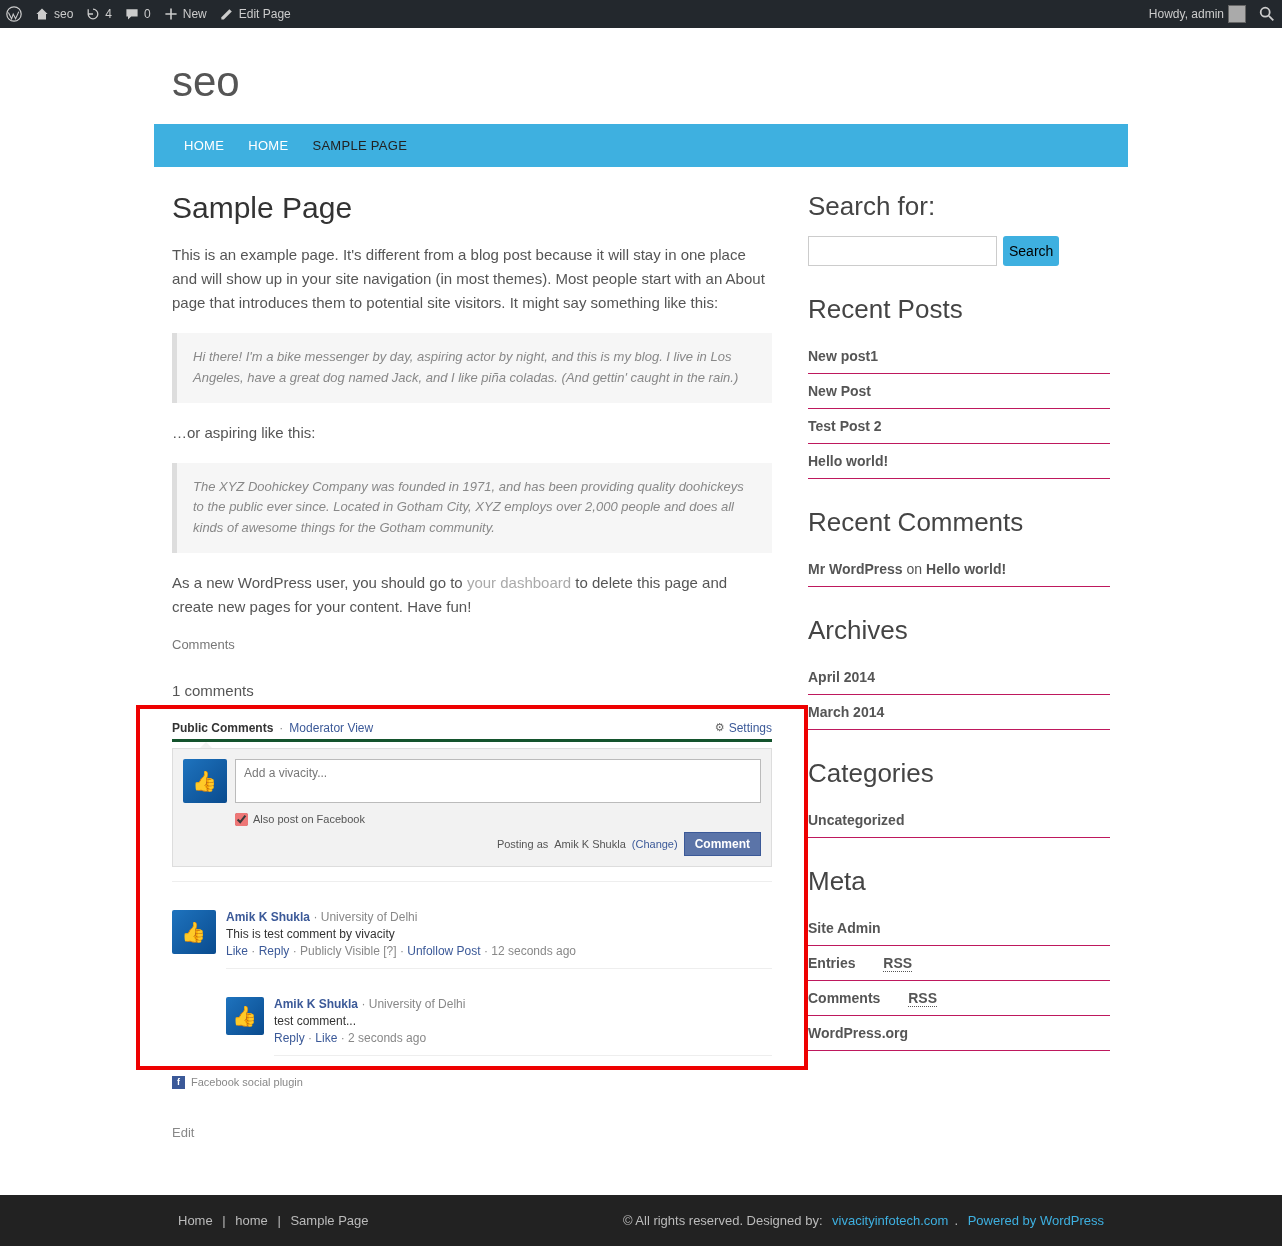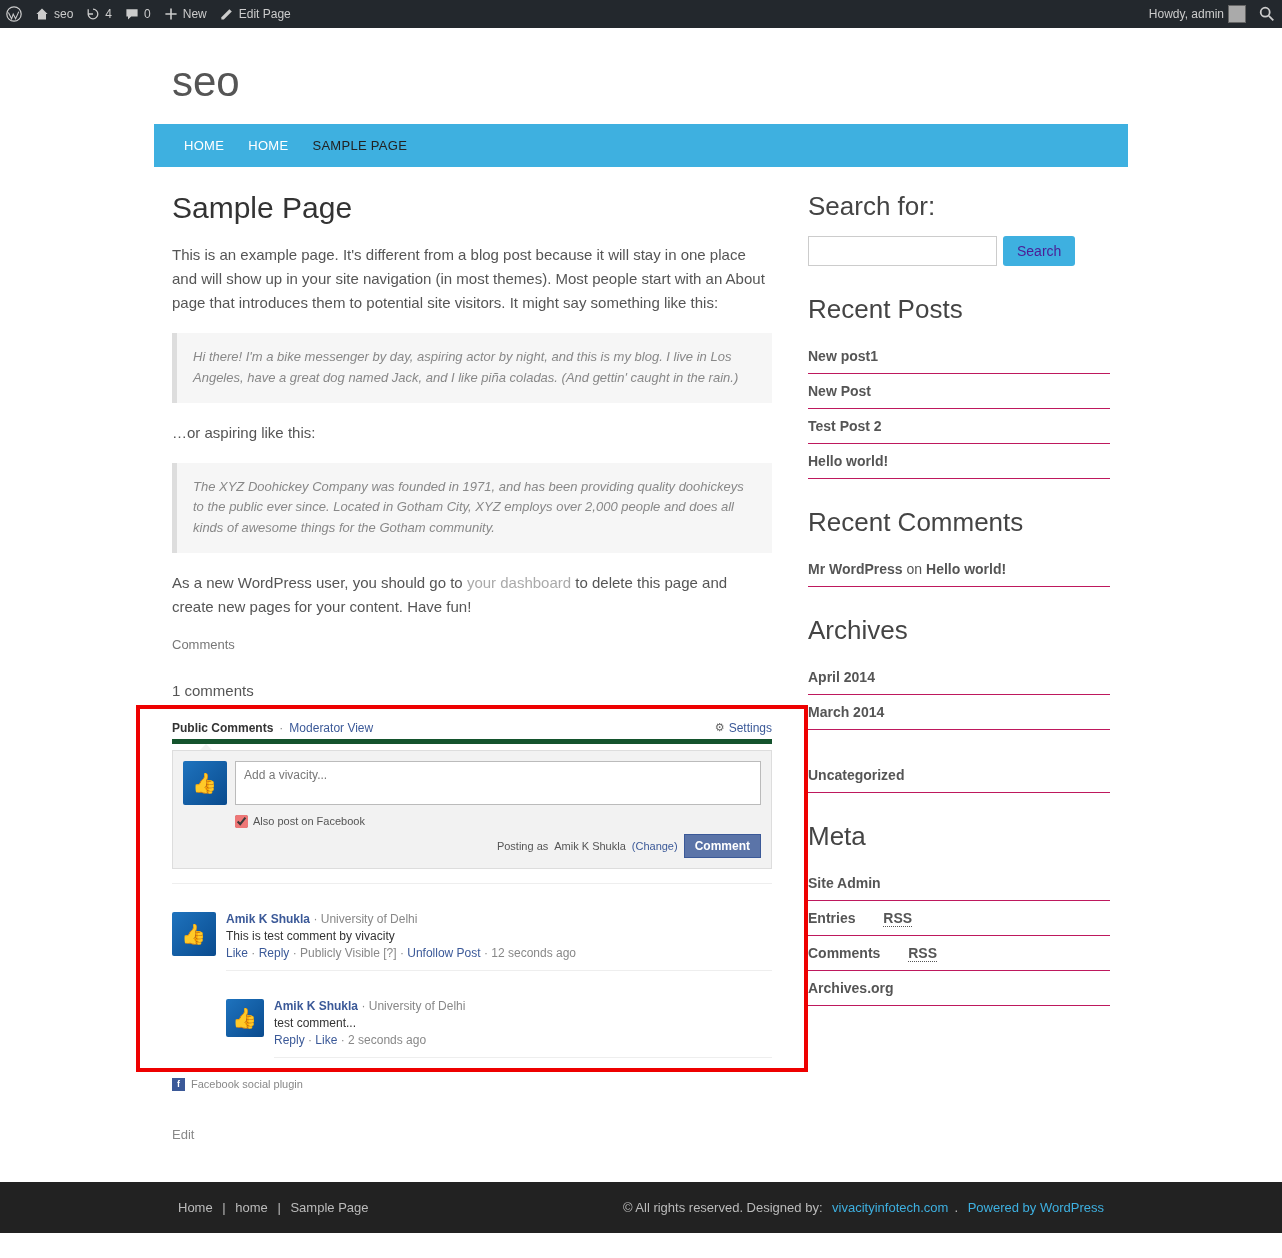--- a/index.html
+++ b/index.html
@@ -31,21 +31,21 @@
 
 h1.page-heading { font-size: 30px; color: #333; font-weight: 400; margin-bottom: 18px; }
 .page-text { color: #555; font-size: 15px; line-height: 1.6; margin-bottom: 18px; }
 .page-text a { color: #aaa; }
 blockquote.quote { border-left: 5px solid #ddd; background: #f6f6f6; padding: 14px 16px; margin-bottom: 18px; font-style: italic; color: #888; font-size: 13px; line-height: 1.6; }
 .comments-heading { color: #777; font-size: 13px; margin-top: 10px; }
 .comments-count { color: #555; font-size: 15px; margin-top: 30px; }
 
 
 .fb-highlight { border: 4px solid #e00; padding: 12px 32px 10px; margin: 6px -36px 0; }
-.fb-tabs { display: flex; justify-content: space-between; border-bottom: 5px solid #14532d; padding-bottom: 4px; margin-bottom: 6px; }
+.fb-tabs { display: flex; justify-content: space-between; border-bottom: 3px solid #14532d; padding-bottom: 4px; margin-bottom: 6px; }
 .fb-tabs-left { display:flex; gap:6px; font-size: 12px; }
 .fb-tab { color: #333; font-weight: bold; }
 .fb-tab-link { color: #3b5998; }
 .fb-settings { display:flex; align-items:center; gap:4px; font-size:12px; color:#3b5998; }
 .fb-settings .gear { color:#666; font-size:11px; }
 .fb-notch { width:0; height:0; border-left:6px solid transparent; border-right:6px solid transparent; border-bottom:6px solid #f2f2f2; margin-left:28px; margin-top:-6px; }
 .fb-compose { background: #f2f2f2; border: 1px solid #ddd; padding: 10px; }
 .fb-compose-row { display: flex; gap: 8px; }
 .fb-avatar { width: 44px; height: 44px; background: linear-gradient(135deg,#1e73be,#0a4b8e); display:flex; align-items:center; justify-content:center; border-radius:2px; flex-shrink:0; }
 .fb-avatar::after { content:"👍"; color:#fff; font-size:20px; }
@@ -70,29 +70,29 @@
 .fb-footer { margin-top: 6px; display:flex; align-items:center; gap:6px; color:#888; font-size:11px; }
 .fb-sq { width:13px; height:13px; background:#3b5998; display:inline-flex; align-items:center; justify-content:center; color:#fff; font-size:9px; font-weight:bold; }
 
 .edit-link { color:#888; font-size:13px; margin-top:36px; display:inline-block; }
 
 
 .widget { margin-bottom: 28px; }
 .widget h2 { font-size: 26px; color: #444; font-weight: 400; margin-bottom: 14px; }
 .widget-search { display:flex; gap:6px; }
 .widget-search input { border:1px solid #ccc; padding:5px; flex:0 0 130px; }
-.widget-search button { background:#3eb0e0; color:#4c1d95; border:none; padding:7px 14px; cursor:pointer; border-radius:3px; font-size:14px; }
+.widget-search button { background:#3eb0e0; color:#000000; border:none; padding:7px 6px; cursor:pointer; border-radius:3px; font-size:14px; }
 .widget ul { list-style:none; }
 .widget li { border-bottom:1px solid #be185d; padding:9px 0; color:#555; font-weight:600; font-size:14px; }
 .widget li .light { font-weight:400; }
 .rss-dot { border-bottom:1px dotted #555;margin-left:24px; }
 
 
 .footer-wrap { background:#222; }
-.footer { max-width:974px; margin:0 auto; padding:18px; display:flex; justify-content:space-between; align-items:center; color:#bbb; font-size:13px; }
+.footer { max-width:974px; margin:15px auto; padding:18px; display:flex; justify-content:space-between; align-items:center; color:#bbb; font-size:13px; }
 .footer a { color:#bbb; margin:0 6px; }
 .footer-right a { color:#3eb0e0; }
 </style>
 </head>
 <body>
 
 <div class="wp-adminbar">
   <div class="wp-adminbar-left">
     <span class="wp-item">
         <svg viewBox="0 0 20 20">
@@ -258,31 +258,32 @@
         </ul>
       </div>
       <div class="widget">
         <h2>Archives</h2>
         <ul>
           <li>April 2014</li>
           <li>March 2014</li>
         </ul>
       </div>
       <div class="widget">
+        <h2>Categories</h2>
         <ul>
           <li>Uncategorized</li>
         </ul>
       </div>
       <div class="widget">
         <h2>Meta</h2>
         <ul>
           <li>Site Admin</li>
           <li><span>Entries </span><span class="rss-dot">RSS</span></li>
           <li><span>Comments </span><span class="rss-dot">RSS</span></li>
-          <li>Archives.org</li>
+          <li>WordPress.org</li>
         </ul>
       </div>
     </aside>
   </div>
 </div>
 
 <div class="footer-wrap">
   <div class="footer">
     <div class="footer-left">
       <a>Home</a> | 

